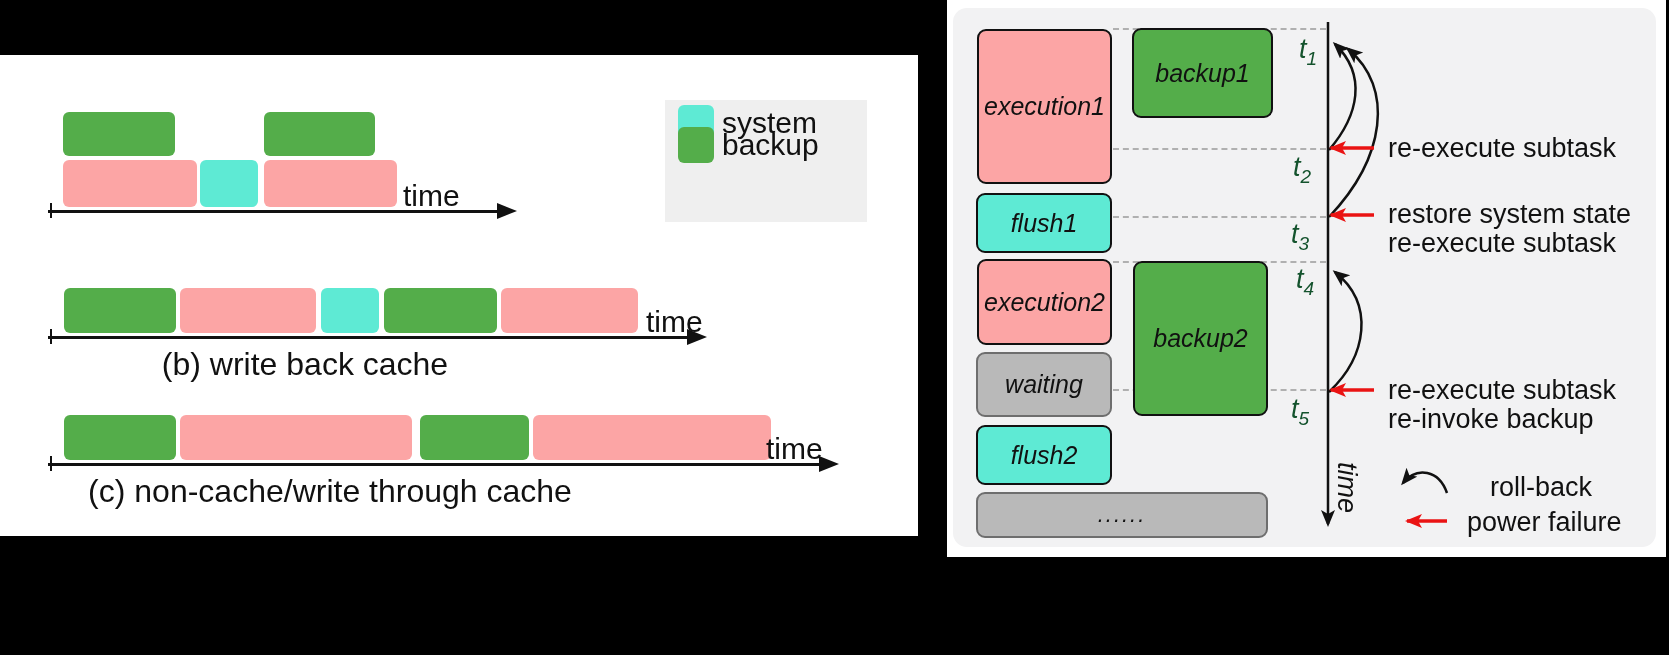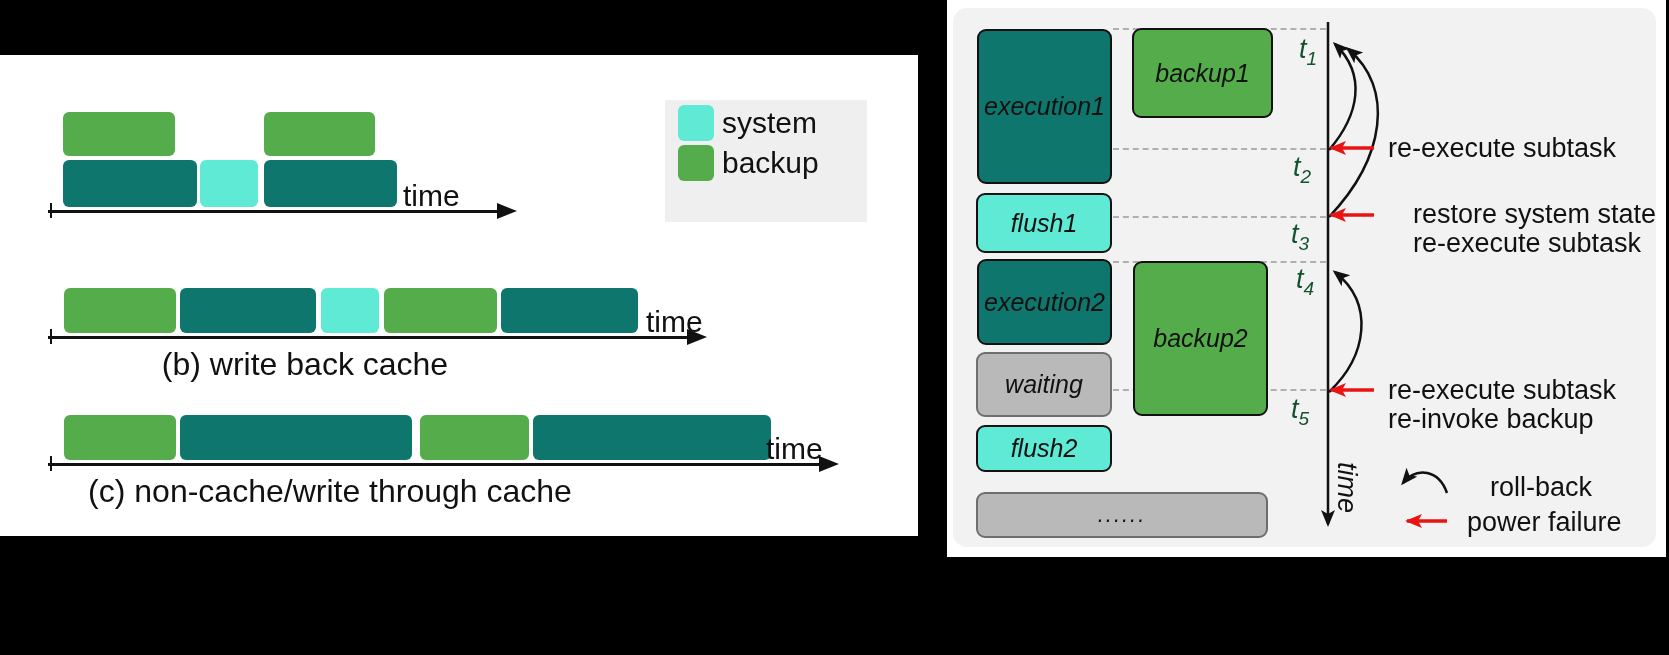--- a/index.html
+++ b/index.html
@@ -8,21 +8,21 @@
     font-family:"Liberation Sans","DejaVu Sans",sans-serif;color:#111;
   }
   .panel{position:absolute;background:#fff;}
   #left-panel{left:0;top:55px;width:918px;height:481px;}
   #right-panel{left:947px;top:0;width:719px;height:557px;}
   #right-inner{position:absolute;left:6px;top:8px;width:703px;height:539px;background:#f2f2f3;border-radius:14px;}
 
   
   .tl-block{position:absolute;border-radius:6px;}
   .k-backup{background:#54ad4a;}
-  .k-execution{background:#0f766e;}
+  .k-execution{background:#fca5a5;}
   .k-flush{background:#5eead4;}
   .k-waiting{background:#b9b9b9;}
 
   
   .haxis{position:absolute;height:3px;background:#111;}
   .haxis::before{content:"";position:absolute;left:2px;top:-7px;width:2px;height:15px;background:#111;}
   .haxis::after{content:"";position:absolute;right:-19px;top:-7px;width:0;height:0;
     border-left:20px solid #111;border-top:8px solid transparent;border-bottom:8px solid transparent;}
   .time-label{position:absolute;font-size:30px;color:#111;}
   .caption{position:absolute;transform:translateX(-50%);font-size:32px;white-space:nowrap;color:#111;}
@@ -82,21 +82,21 @@
   <div class="time-label" id="time-c" style="left: 766px; top: 377px;">time</div>
 
   <div class="caption" id="cap-b" style="left: 305px; top: 291px;">(b) write back cache</div>
   <div class="caption" id="cap-c" style="left: 330px; top: 418px;">(c) non-cache/write through cache</div>
 
   <div id="legend">
     <div class="legend-row" style="top:3px;">
       <span class="legend-swatch k-flush"></span>
       <span class="legend-label">system</span>
     </div>
-    <div class="legend-row" style="top:43px;padding-left:34px;">
+    <div class="legend-row" style="top:25px;padding-left:34px;">
       <span class="legend-swatch k-backup"></span>
       <span class="legend-label">backup</span>
     </div>
   </div>
 </div>
 
 <div id="right-panel" class="panel">
   <div id="right-inner"></div>
 
   <div id="dash-layer">
@@ -106,35 +106,35 @@
       <div class="dashline" style="left: 166px; top: 261px; width: 213px;"></div>
       <div class="dashline" style="left: 166px; top: 389px; width: 213px;"></div>
     </div>
   <div id="rbox-layer">
       <div class="rbox k-execution" style="left: 30px; top: 29px; width: 135px; height: 155px;">execution1</div>
       <div class="rbox k-backup" style="left: 185px; top: 28px; width: 141px; height: 90px;">backup1</div>
       <div class="rbox k-flush" style="left: 29px; top: 193px; width: 136px; height: 60px;">flush1</div>
       <div class="rbox k-execution" style="left: 30px; top: 259px; width: 135px; height: 86px;">execution2</div>
       <div class="rbox k-backup" style="left: 186px; top: 261px; width: 135px; height: 155px;">backup2</div>
       <div class="rbox k-waiting" style="left: 29px; top: 352px; width: 136px; height: 65px;">waiting</div>
-      <div class="rbox k-flush" style="left: 29px; top: 425px; width: 136px; height: 47px;">flush2</div>
+      <div class="rbox k-flush" style="left: 29px; top: 425px; width: 136px; height: 60px;">flush2</div>
       <div class="rbox k-waiting dots" style="left: 29px; top: 492px; width: 292px; height: 46px;">......</div>
     </div>
   <div id="tick-layer">
       <div class="ticklab" style="left: 352px; top: 34px;"><span>t</span><span class="sub">1</span></div>
       <div class="ticklab" style="left: 346px; top: 152px;"><span>t</span><span class="sub">2</span></div>
       <div class="ticklab" style="left: 344px; top: 219px;"><span>t</span><span class="sub">3</span></div>
       <div class="ticklab" style="left: 349px; top: 264px;"><span>t</span><span class="sub">4</span></div>
       <div class="ticklab" style="left: 344px; top: 394px;"><span>t</span><span class="sub">5</span></div>
     </div>
   <div id="annot-layer">
       <div class="annot" style="left: 441px; top: 134px;">
         <div>re-execute subtask</div>
       </div>
-      <div class="annot" style="left: 441px; top: 200px; margin-left: 25px;">
+      <div class="annot" style="left: 441px; top: 200px;">
         <div>restore system state</div>
         <div>re-execute subtask</div>
       </div>
       <div class="annot" style="left: 441px; top: 376px;">
         <div>re-execute subtask</div>
         <div>re-invoke backup</div>
       </div>
     </div>
 
   <svg class="overlay" width="719" height="557" viewBox="0 0 719 557">

